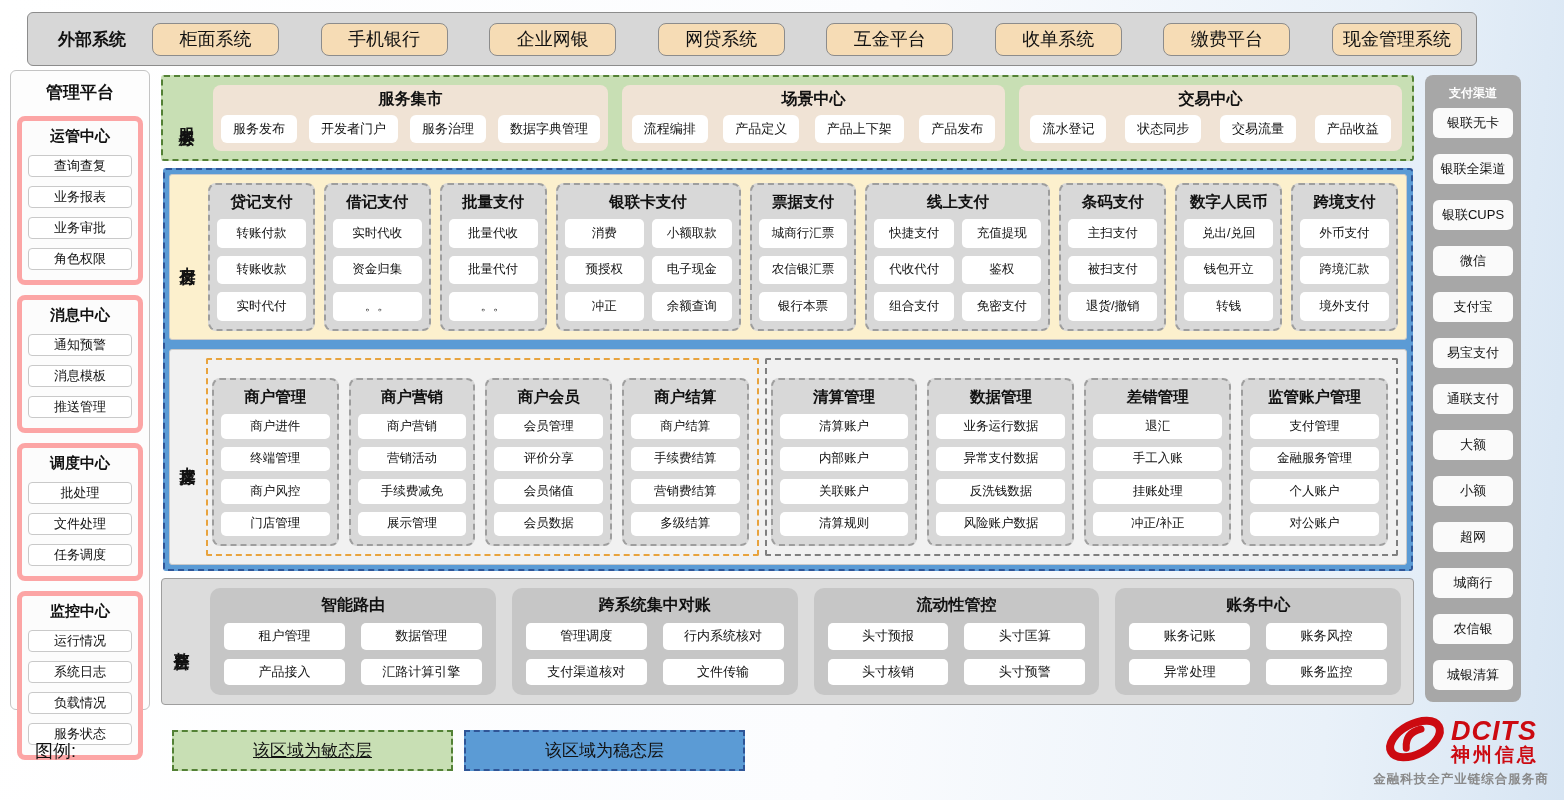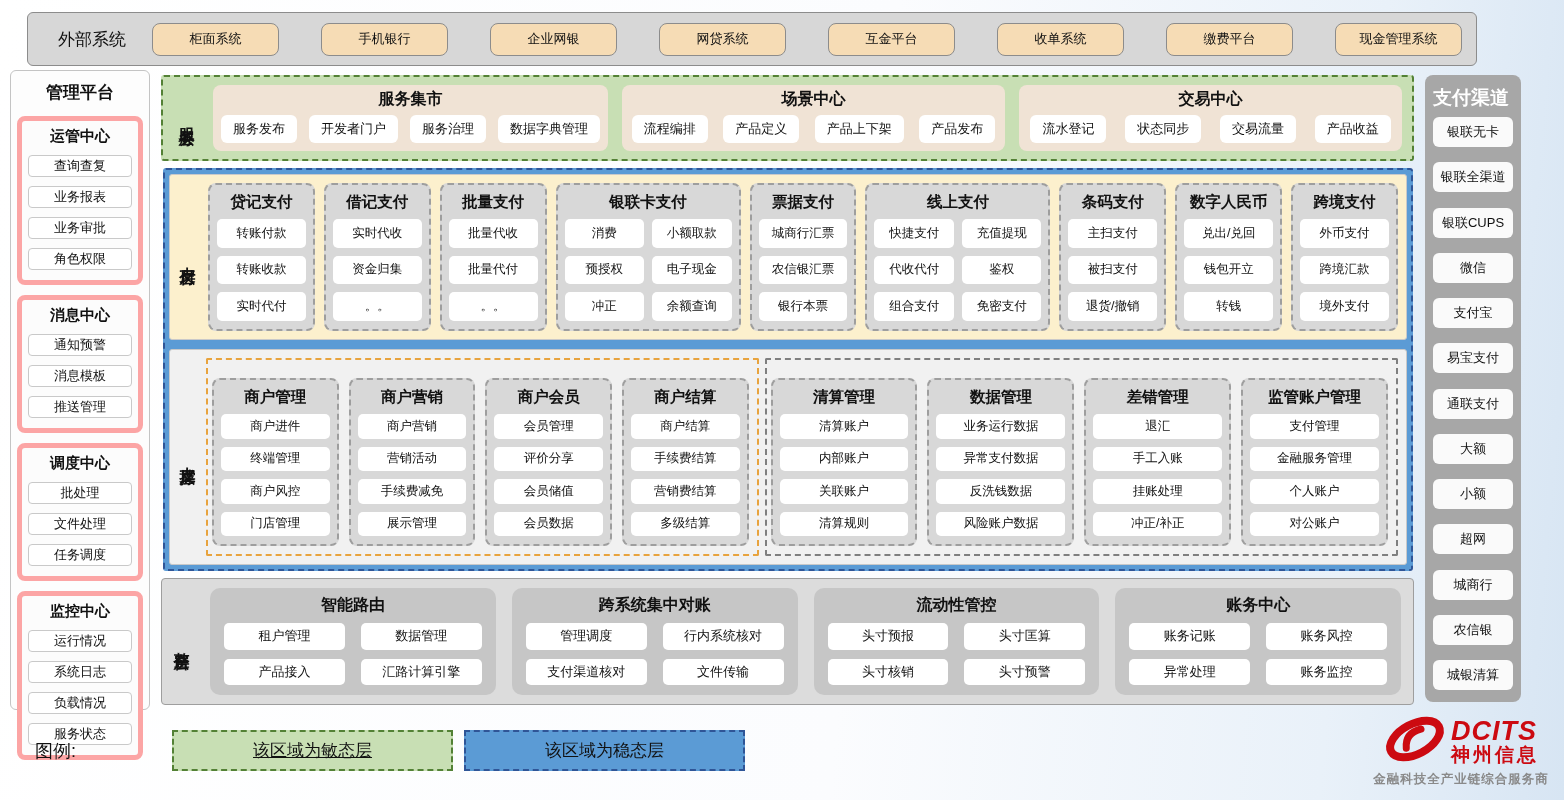--- a/index.html
+++ b/index.html
@@ -8,25 +8,25 @@
     font-family: "Liberation Sans", "DejaVu Sans", sans-serif;
     background: linear-gradient(95deg, #ffffff 0%, #fbfcfe 55%, #e9f1f9 85%, #d7e5f3 100%);
     position: relative; overflow: hidden; color:#111;
   }
   .abs { position:absolute; }
 
   
   #external-bar { left:27px; top:12px; width:1450px; height:54px;
     background:#d7d7d7; border:1px solid #8c8c8c; border-radius:6px;
     display:flex; align-items:center; padding:0 14px 0 30px; }
-  #external-label { font-weight:400; font-size:17px; white-space:nowrap; margin-right:26px; }
+  #external-label { font-weight:700; font-size:17px; white-space:nowrap; margin-right:26px; }
   #ext-items { flex:1; display:flex; justify-content:space-between; align-items:center; }
   .tan-btn { background:#f6dcb5; border:1px solid #8c8c8c; border-radius:8px;
     min-width:127px; height:33px; display:flex; align-items:center; justify-content:center;
-    font-size:13px; white-space:nowrap; padding:0 10px; }
+    font-size:18px; white-space:nowrap; padding:0 10px; }
 
   
   #mgmt { left:10px; top:70px; width:140px; height:640px;
     background:#fdfdfd; border:1px solid #c4c4c4; border-radius:6px;
     display:flex; flex-direction:column; padding:8px 6px; gap:10px; }
   #mgmt-title { text-align:center; font-weight:700; font-size:17px; padding:2px 0 2px; }
   .mp-box { border:5px solid #fca5a5; border-radius:8px; background:#fcfcfc;
     padding:6px 6px 10px; display:flex; flex-direction:column; gap:9px; flex:1; }
   .mp-box-title { text-align:center; font-weight:700; font-size:15px; }
   .mp-btn { background:#ffffff; border:1px solid #c9c9c9; border-radius:4px;
@@ -85,21 +85,21 @@
   .int-grp { background:#c6c6c6; border-radius:10px; flex:1;
     display:flex; flex-direction:column; padding:4px 14px 10px; }
   .int-title { text-align:center; font-weight:700; font-size:16px; margin:3px 0 7px; }
   .int-items { flex:1; display:grid; grid-template-columns:1fr 1fr; gap:9px 16px; }
   .int-items .w-btn { font-size:13px; }
 
   
   #channels { left:1425px; top:75px; width:96px; height:627px;
     background:#a7a7a7; border-radius:8px; display:flex; flex-direction:column;
     padding:10px 8px 12px; }
-  #channels-title { color:#ffffff; font-weight:700; font-size:19px; 
+  #channels-title { color:#ffffff; font-weight:700; font-size:12px; text-align:center;
     margin-bottom:6px; white-space:nowrap; }
   #chan-items { flex:1; display:flex; flex-direction:column; justify-content:space-between; gap:6px; }
   .chan-btn { background:#fafafa; border-radius:6px; height:30px; display:flex;
     align-items:center; justify-content:center; font-size:13px; white-space:nowrap; }
 
   
   #legend { left:35px; top:730px; display:flex; align-items:center; gap:24px; }
   #legend-label { font-size:18px; }
   .legend-box { width:281px; height:41px; display:flex; align-items:center;
     justify-content:center; font-size:17px; }

